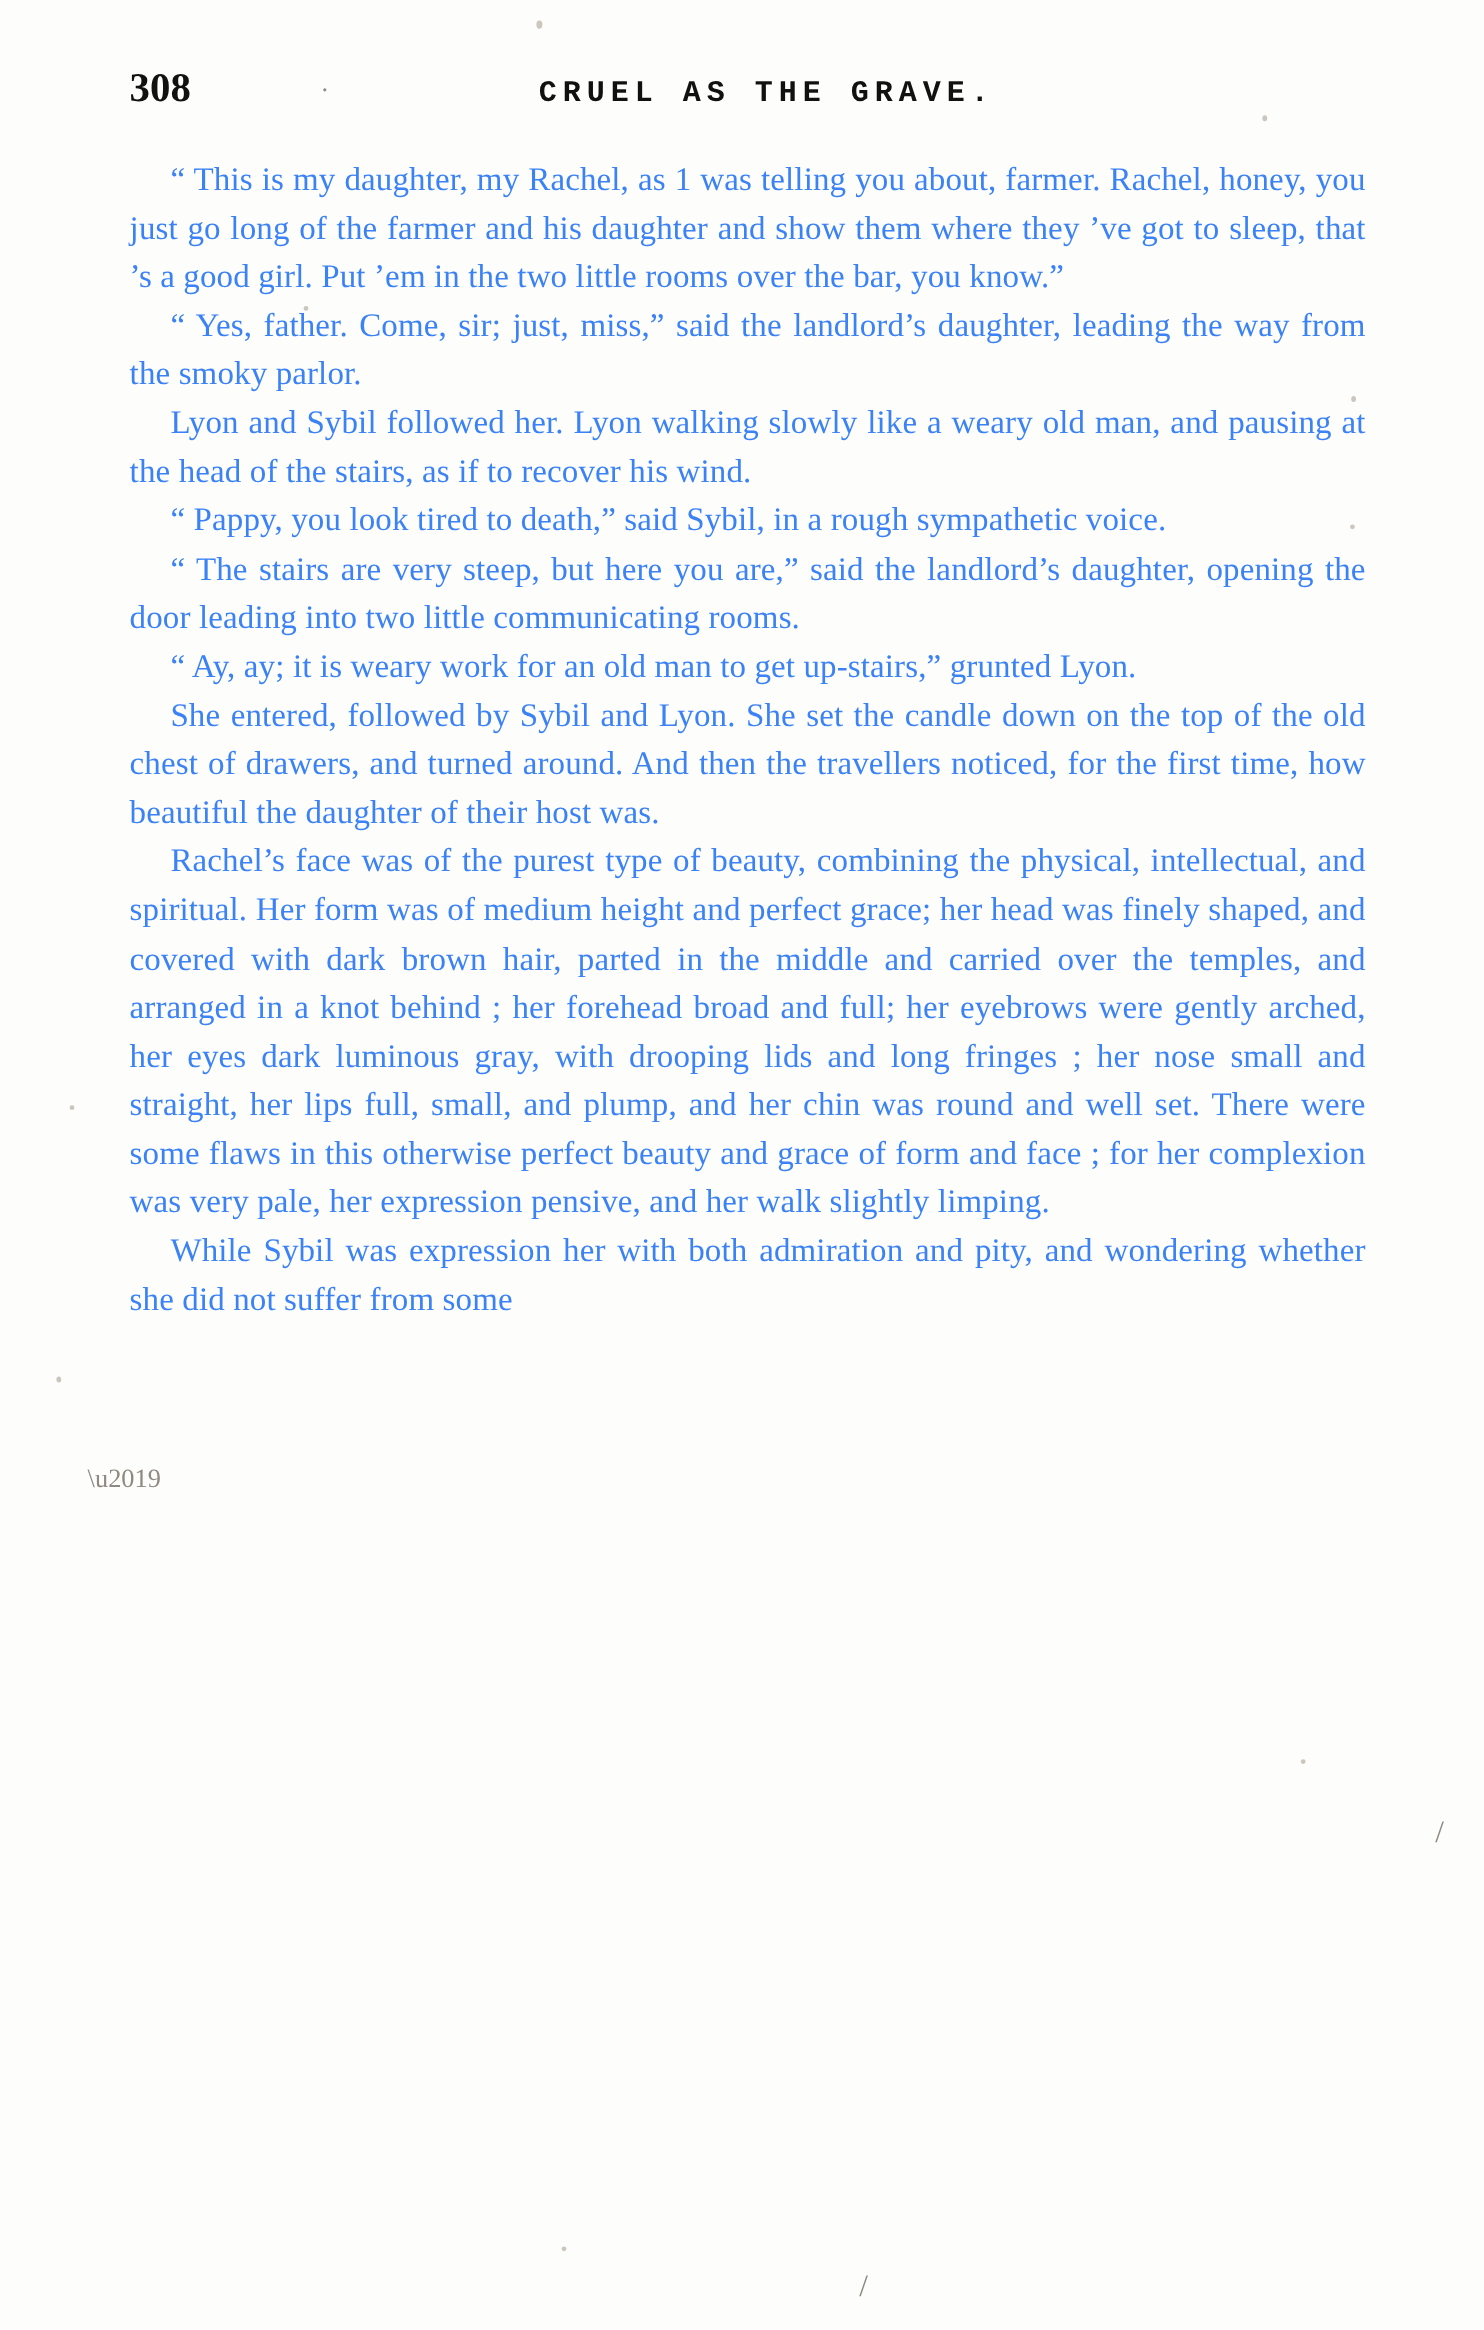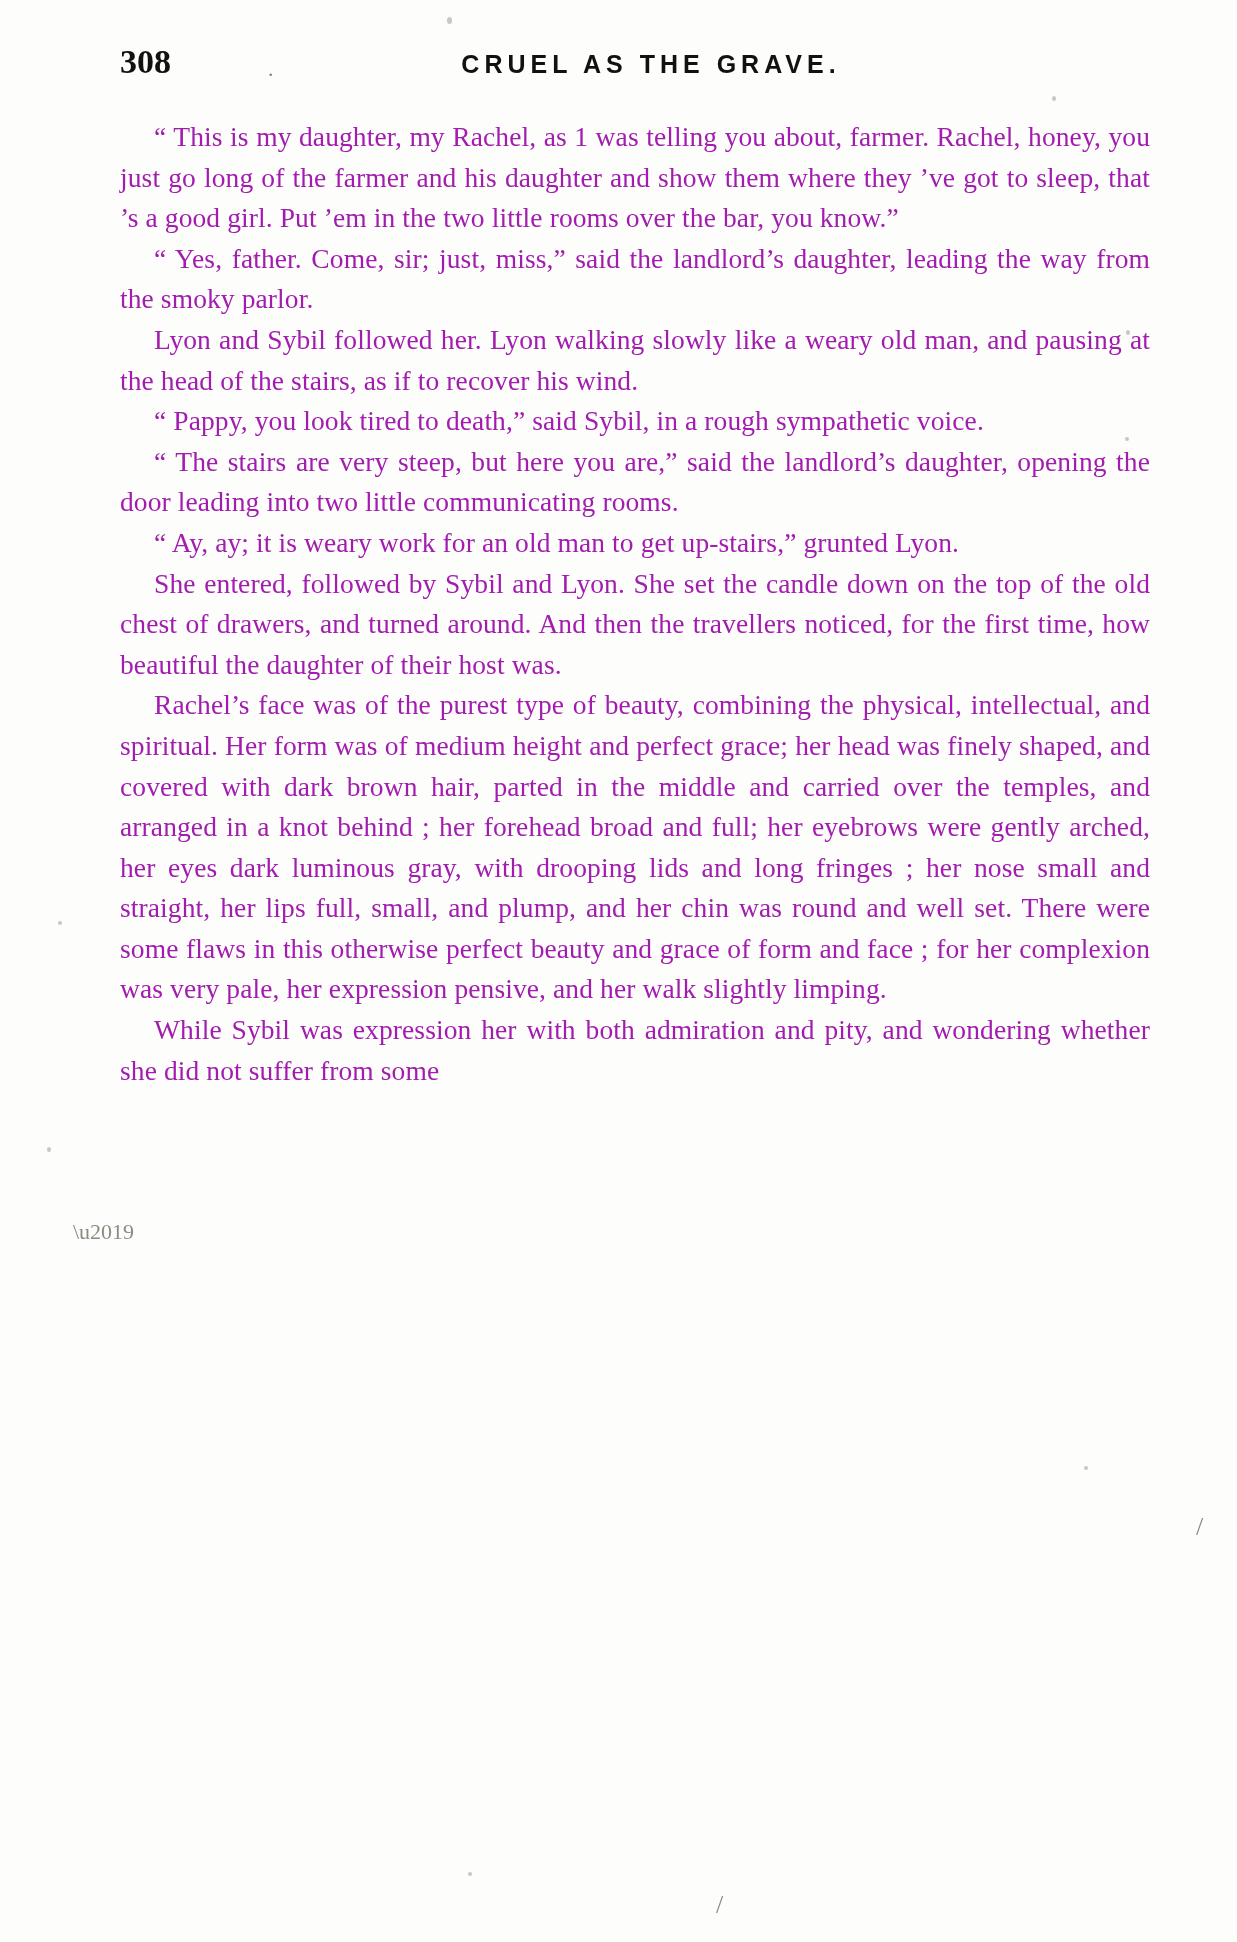--- a/index.html
+++ b/index.html
@@ -19,56 +19,55 @@
     position: absolute;
     left: 0;
     top: 0;
     width: 1237px;
     height: 1942px;
     background: #fdfdfb;
   }
   .page-inner {
     position: absolute;
     left: 108px;
-    top: 43px;
+    top: 55px;
     width: 1030px;
-    margin-left: 12px;
   }
   .header-row {
     display: flex;
     align-items: baseline;
     height: 52px;
     margin-bottom: 22px;
   }
   .folio {
     font-family: "Liberation Serif", serif;
     font-size: 34px;
     font-weight: bold;
     letter-spacing: 0px;
     color: #111;
     width: 92px;
     flex: 0 0 92px;
   }
   .running-head {
     flex: 1 1 auto;
     text-align: center;
-    font-family: Liberation Sans, sans-serif;
+    font-family: Liberation Mono, monospace;
     font-size: 25px;
     font-weight: bold;
     letter-spacing: 5px;
     color: #111;
     padding-right: 60px;
     white-space: nowrap;
   }
   .body-text {
     font-size: 27.5px;
     line-height: 40.6px;
     text-align: justify;
     text-justify: inter-word;
-    color: #a21caf;
+    color: #3b82f6;
     letter-spacing: 0.1px;
   }
   .para {
     margin: 0;
     text-indent: 34px;
   }
   .para.last {
     text-indent: 34px;
   }
   

